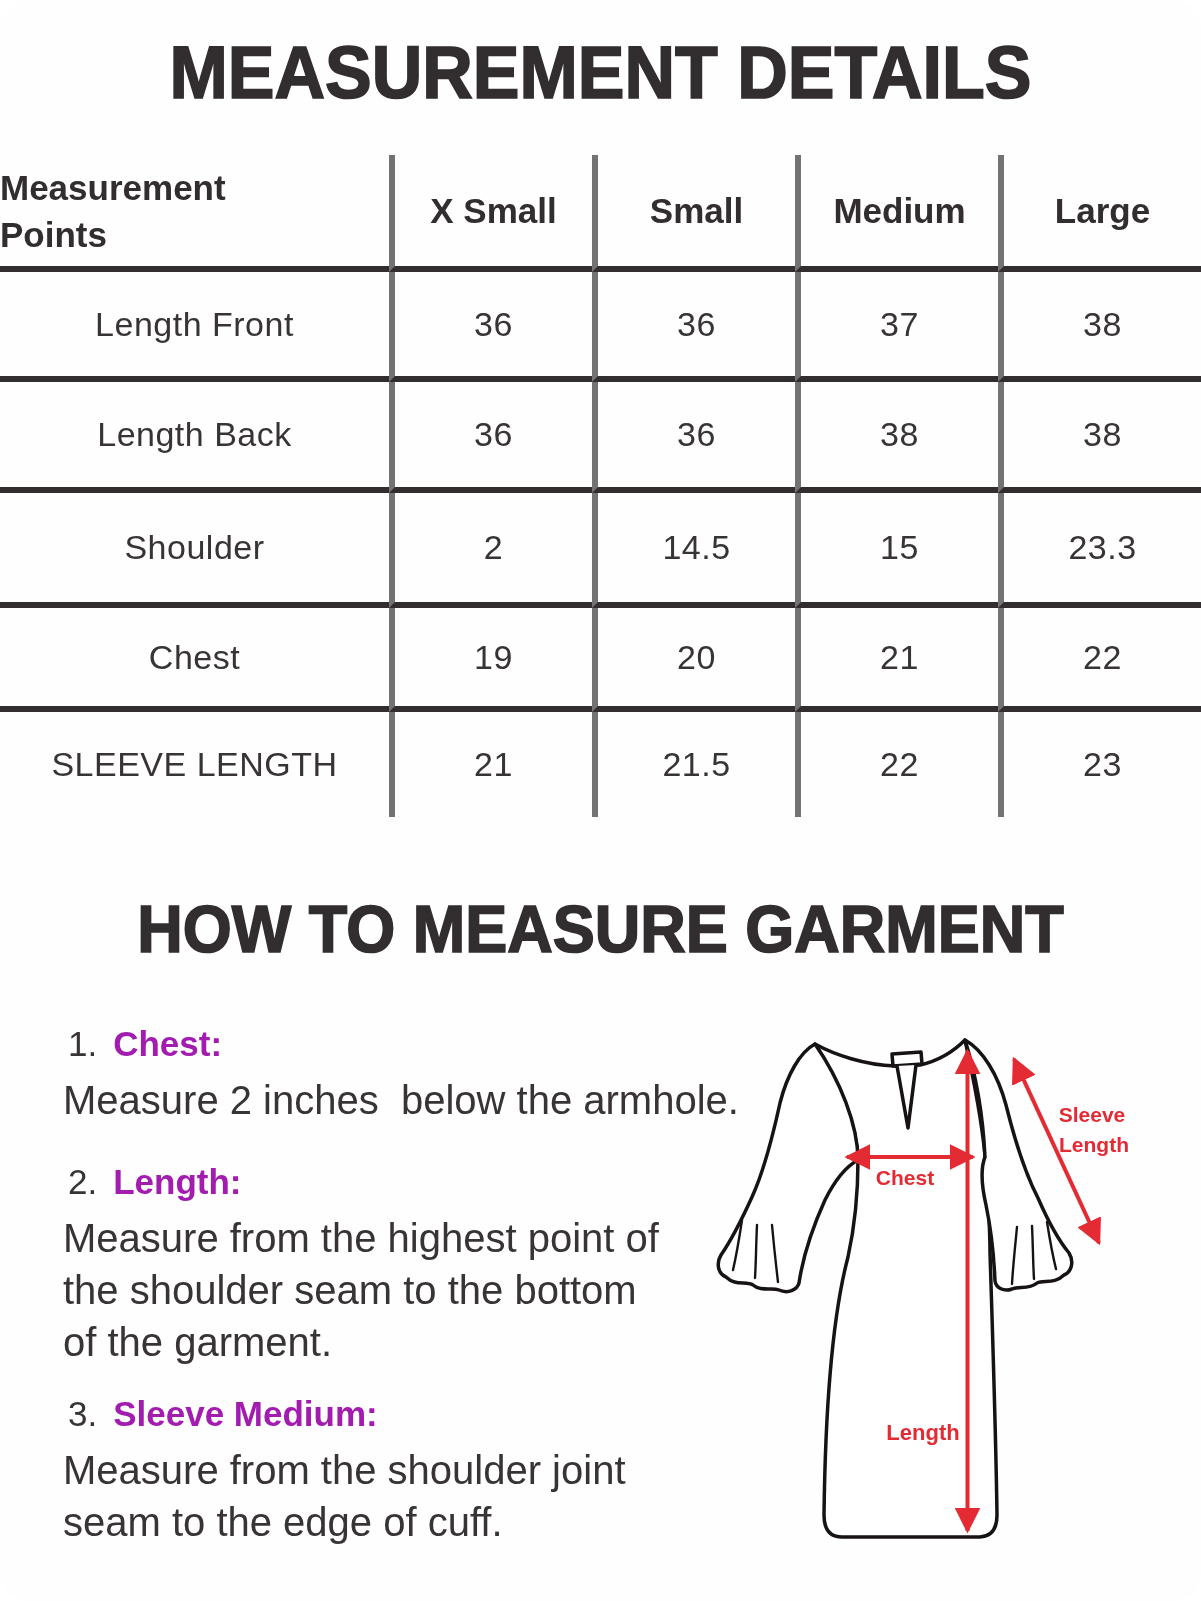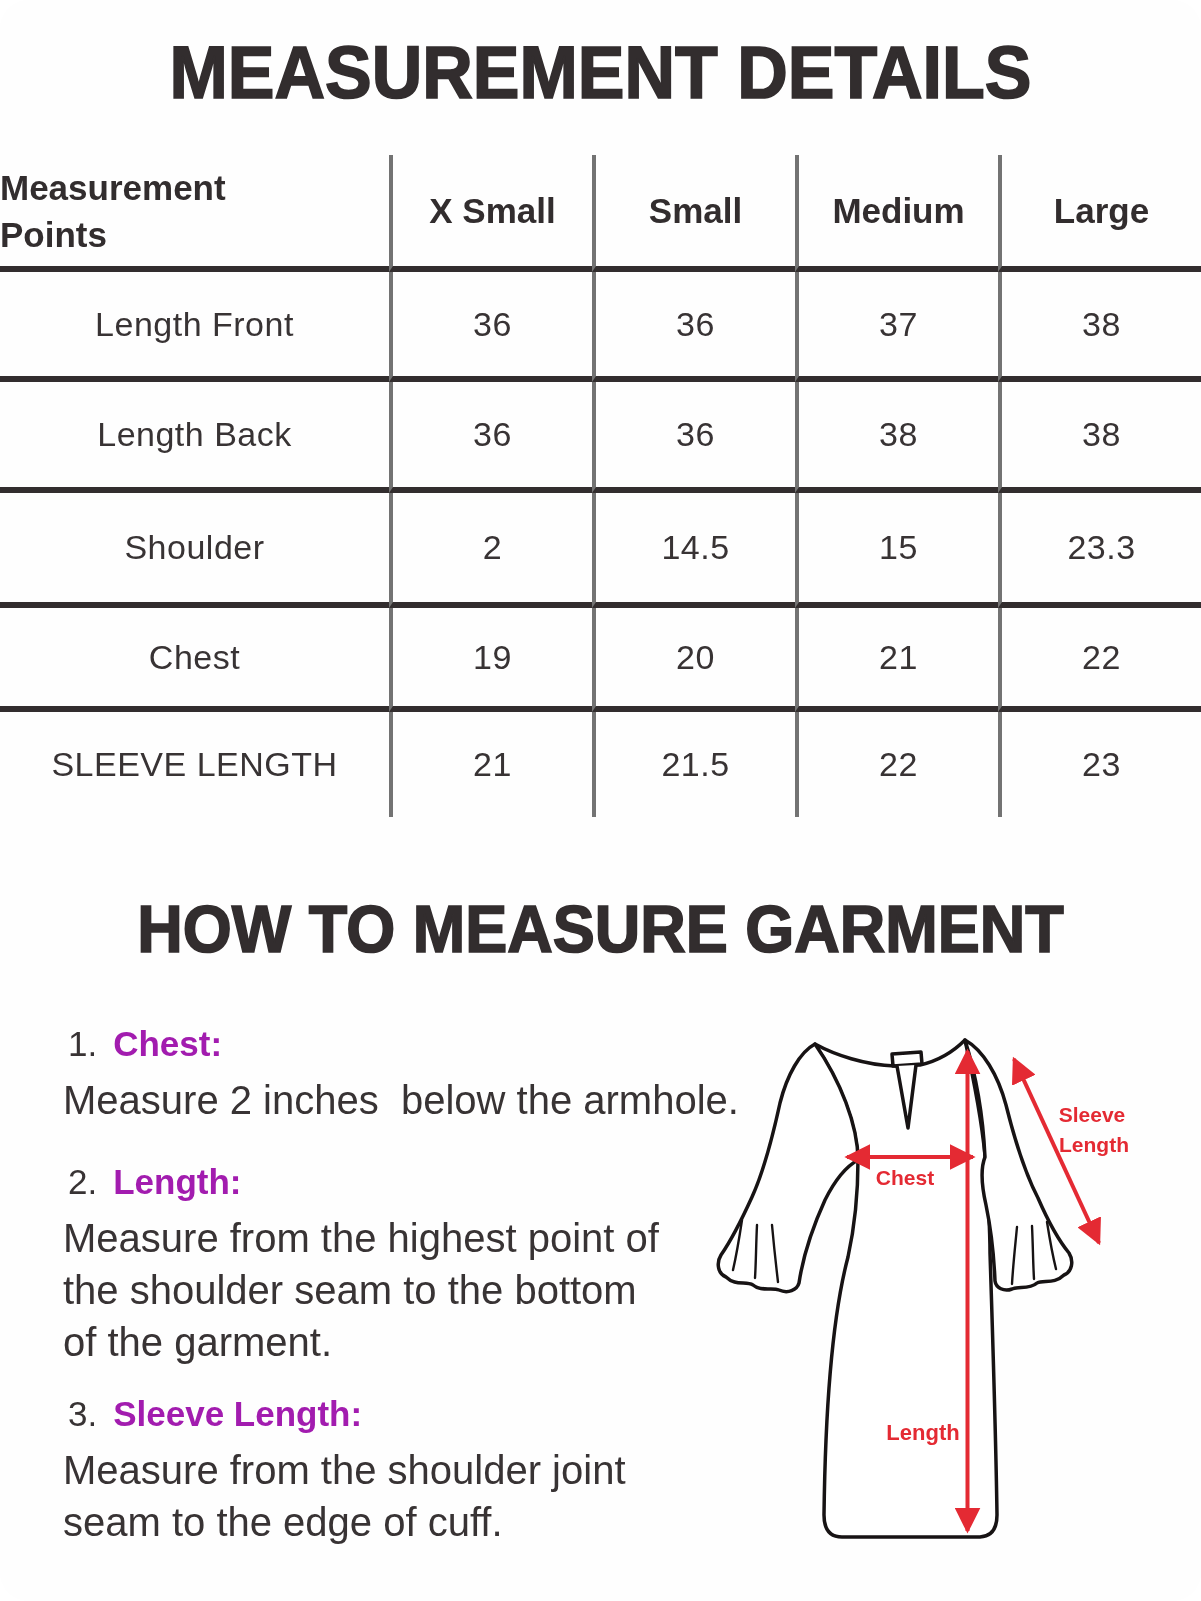--- a/index.html
+++ b/index.html
@@ -25,21 +25,21 @@
   .size-table {
     position:absolute; left:0; top:155px; width:1201px; height:662px;
     display:grid;
     grid-template-columns:389px 203px 203px 203px 203px;
     grid-template-rows:117px 110px 111px 115px 104px 105px;
   }
   .size-table > div {
     display:flex; align-items:center; justify-content:center;
     border-color:#322d2e;
   }
-  .size-table .v  { border-left:4px solid #737373; }
+  .size-table .v  { border-left:6px solid #737373; }
   .size-table .hb { border-bottom:6px solid #322d2e; }
   .size-table .head { font-weight:700; font-size:35px; color:#322d2e; }
   .size-table .head.first {
     justify-content:flex-start; 
     line-height:47px; max-width:389px;
   }
   .size-table .head.first span { display:block; width:250px; }
   .size-table .cell { font-weight:400; font-size:34px; color:#383334; letter-spacing:0.5px; }
 
   
@@ -124,21 +124,21 @@
 
   <div id="step-2" class="step">
     <div class="step-heading">
       <span class="num">2.</span><span class="lbl">Length:</span>
     </div>
     <p class="step-text">Measure from the highest point of the shoulder seam to the bottom of the garment.</p>
   </div>
 
   <div id="step-3" class="step">
     <div class="step-heading">
-      <span class="num">3.</span><span class="lbl">Sleeve Length:</span>
+      <span class="num">3.</span><span class="lbl">Sleeve Medium:</span>
     </div>
     <p class="step-text">Measure from the shoulder joint seam to the edge of cuff.</p>
   </div>
 
   <svg class="garment-svg" viewBox="0 0 511 606">
     <defs>
       <marker id="ah" viewBox="0 0 10 10" refX="9" refY="5" markerWidth="6.5" markerHeight="6.5" orient="auto-start-reverse" markerUnits="strokeWidth">
         <path d="M0,0 L10,5 L0,10 Z" fill="#e42a33"></path>
       </marker>
     </defs>

